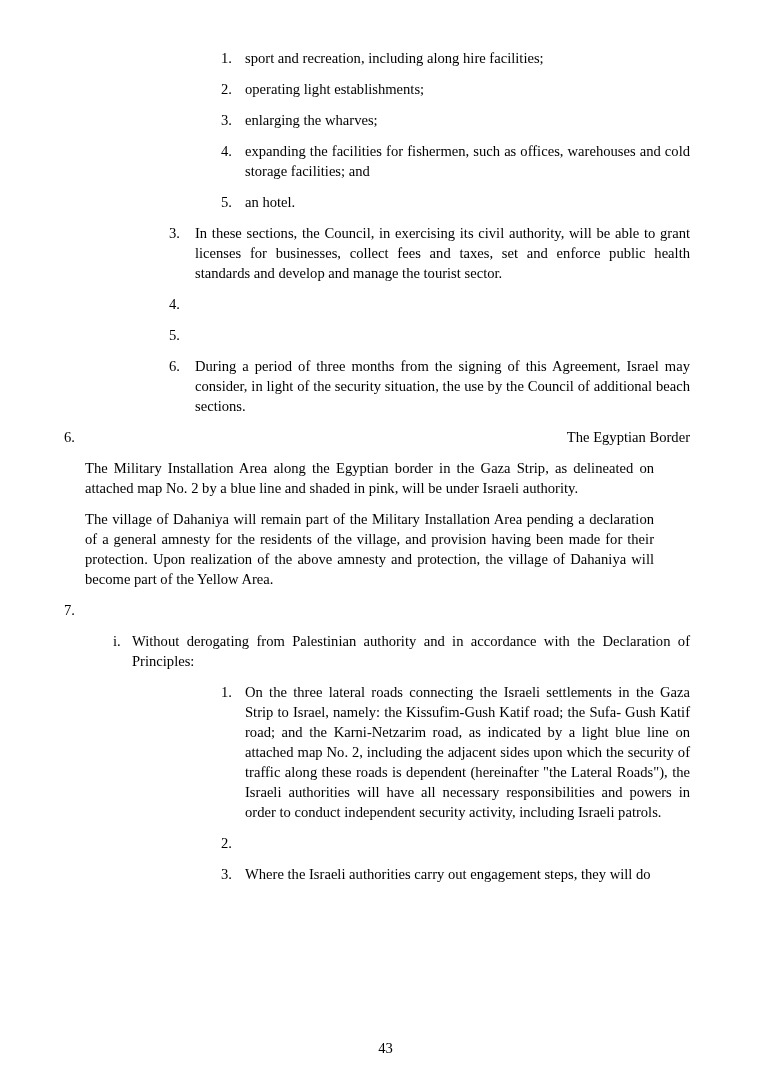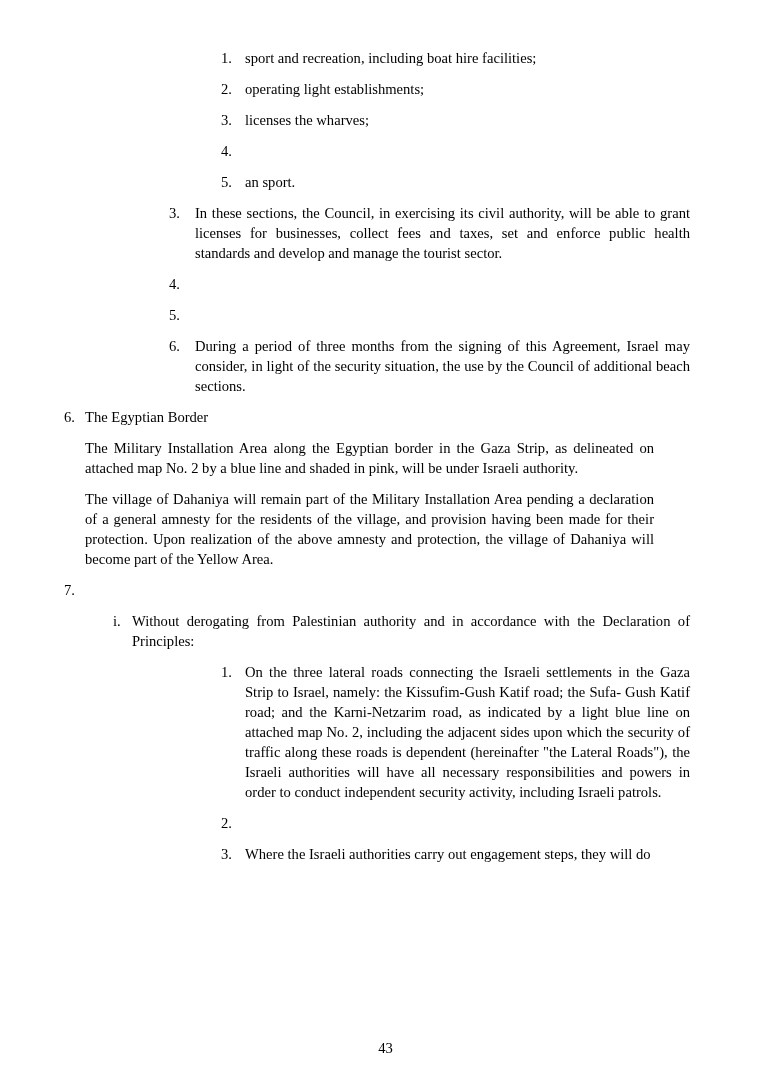--- a/index.html
+++ b/index.html
@@ -18,21 +18,21 @@
     overflow: hidden;
   }
   .item {
     display: flex;
     margin-bottom: 11px;
     padding-right: 68px;
     box-sizing: border-box;
   }
   .marker { flex-shrink: 0; }
   .txt { flex: 1; text-align: justify; }
-  .txt.short { text-align: left; font-family: Liberation Serif, serif; }
+  .txt.short { text-align: right; font-family: Liberation Serif, serif; }
 
   .lvl3 { padding-left: 221px; }
   .lvl3 .marker { width: 24px; }
 
   .lvl2 { padding-left: 169px; }
   .lvl2 .marker { width: 26px; }
 
   .lvl1 { padding-left: 64px; }
   .lvl1 .marker { width: 21px; }
 
@@ -54,36 +54,37 @@
     padding-left: 13px;
   }
 </style>
 </head>
 <body>
 
 <div class="page">
 
   <div class="item lvl3">
     <span class="marker">1.</span>
-    <div class="txt">sport and recreation, including boat hire facilities;</div>
+    <div class="txt">sport and recreation, including along hire facilities;</div>
   </div>
   <div class="item lvl3">
     <span class="marker">2.</span>
     <div class="txt">operating light establishments;</div>
   </div>
   <div class="item lvl3">
     <span class="marker">3.</span>
-    <div class="txt">licenses the wharves;</div>
+    <div class="txt">enlarging the wharves;</div>
   </div>
   <div class="item lvl3">
     <span class="marker">4.</span>
+    <div class="txt">expanding the facilities for fishermen, such as offices, warehouses and cold storage facilities; and</div>
   </div>
   <div class="item lvl3">
     <span class="marker">5.</span>
-    <div class="txt">an sport.</div>
+    <div class="txt">an hotel.</div>
   </div>
 
   <div class="item lvl2">
     <span class="marker">3.</span>
     <div class="txt">In these sections, the Council, in exercising its civil authority, will be able to grant licenses for businesses, collect fees and taxes, set and enforce public health standards and develop and manage the tourist sector.</div>
   </div>
   <div class="item lvl2">
     <span class="marker">4.</span>
   </div>
   <div class="item lvl2">

